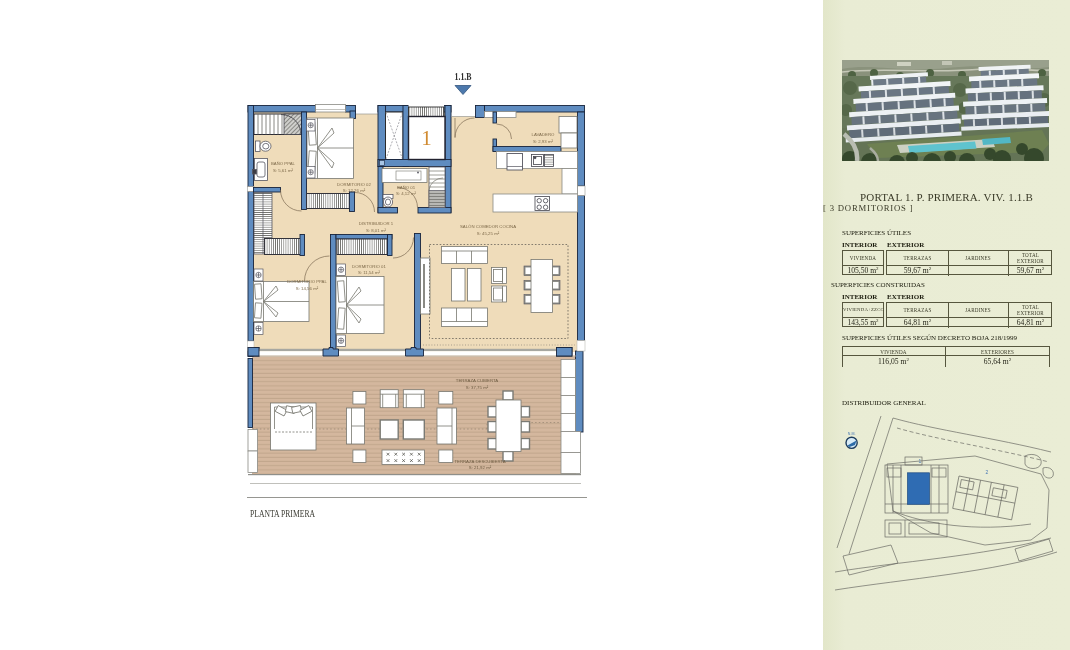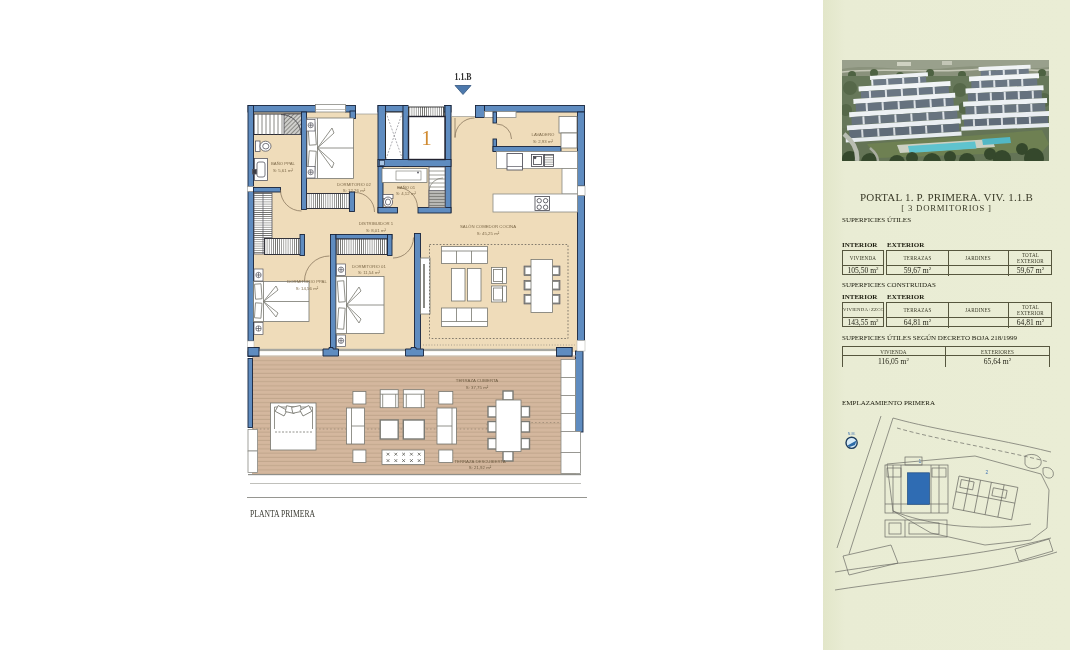--- a/index.html
+++ b/index.html
@@ -3,21 +3,21 @@
 <meta charset="utf-8">
 <style>
   html,body{margin:0;padding:0;background:#ffffff;}
   .page{position:relative;width:1070px;height:650px;overflow:hidden;background:#ffffff;
         font-family:"Liberation Serif", serif;}
   .plan{position:absolute;left:0;top:0;}
   .sidebar{position:absolute;left:823px;top:0;width:247px;height:650px;
            background:linear-gradient(90deg,#e2e6c9 0px,#e9ecd4 22px,#eaedd5 100%);}
   .sb-abs{position:absolute;}
   .title1{left:0;top:191px;width:247px;text-align:center;font-size:11px;color:#3a3a28;letter-spacing:0.2px;}
-  .title2{left:0;top:203px;width:247px;text-align:center;font-size:8.7px;color:#3a3a28;letter-spacing:0.8px;}
+  .title2{left:0;top:203px;width:247px;text-align:left;font-size:8.7px;color:#3a3a28;letter-spacing:0.8px;}
   .shead{font-size:7px;font-weight:normal;color:#202012;letter-spacing:0px;}
   .slab{font-size:7px;font-weight:bold;color:#202012;letter-spacing:0px;}
   .tbox{position:absolute;border:1px solid #56563e;box-sizing:border-box;}
   .thdr{position:absolute;width:100%;text-align:center;font-size:5.1px;color:#3a3a28;letter-spacing:0.2px;}
   .tval{position:absolute;width:100%;text-align:center;font-size:7.6px;color:#26261a;}
   .sup{font-size:5px;vertical-align:3px;}
   .vline{position:absolute;background:#56563e;width:1px;}
   .hline{position:absolute;background:#56563e;height:1px;}
 </style>
 </head>
@@ -691,21 +691,21 @@
     </g>
 
     <path d="M2,74 C12,82 16,92 15,101" fill="none" stroke="#b9bdb2" stroke-width="4.5"></path>
     <path d="M28,88 C34,93 36,97 36,101" fill="none" stroke="#a8ac9f" stroke-width="2.5"></path>
     </svg>
 
   <div class="sb-abs title1">PORTAL 1. P. PRIMERA. VIV. 1.1.B</div>
 
   <div class="sb-abs title2">[ 3 DORMITORIOS ]</div>
 
-  <div class="sb-abs shead" style="left:19px;top:216px">SUPERFICIES ÚTILES</div>
+  <div class="sb-abs shead" style="left:19px;top:229px">SUPERFICIES ÚTILES</div>
 
   <div class="sb-abs slab" style="left:19px;top:241px">INTERIOR</div>
 
   <div class="sb-abs slab" style="left:64px;top:241px">EXTERIOR</div>
 
   <div class="tbox" style="left:19px;top:250px;width:42px;height:25px">
     <div class="thdr" style="top:4px">VIVIENDA</div>
     <div class="hline" style="left:0;right:0;top:14px"></div>
     <div class="tval" style="top:15px">105,50 m<span class="sup">2</span></div>
   </div>
@@ -714,21 +714,21 @@
     <div class="thdr" style="left:0;width:61px;top:4px">TERRAZAS</div>
     <div class="thdr" style="left:61px;width:60px;top:4px">JARDINES</div>
     <div class="thdr" style="left:121px;width:45px;top:1px">TOTAL<br>EXTERIOR</div>
     <div class="vline" style="left:61px;top:0;height:25px"></div>
     <div class="vline" style="left:121px;top:0;height:25px"></div>
     <div class="hline" style="left:0;right:0;top:14px"></div>
     <div class="tval" style="left:0;width:61px;top:15px">59,67 m<span class="sup">2</span></div>
     <div class="tval" style="left:121px;width:45px;top:15px">59,67 m<span class="sup">2</span></div>
   </div>
 
-  <div class="sb-abs shead" style="left:19px;top:281px">SUPERFICIES CONSTRUIDAS</div>
+  <div class="sb-abs shead" style="left:8px;top:281px">SUPERFICIES CONSTRUIDAS</div>
 
   <div class="sb-abs slab" style="left:19px;top:293px">INTERIOR</div>
 
   <div class="sb-abs slab" style="left:64px;top:293px">EXTERIOR</div>
 
   <div class="tbox" style="left:19px;top:302px;width:42px;height:25px">
     <div class="thdr" style="top:4px;font-size:4.8px">VIVIENDA+ZZCC</div>
     <div class="hline" style="left:0;right:0;top:14px"></div>
     <div class="tval" style="top:15px">143,55 m<span class="sup">2</span></div>
   </div>
@@ -750,21 +750,21 @@
     <div class="vline" style="left:0;top:0;height:20px"></div>
     <div class="vline" style="left:103px;top:0;height:20px"></div>
     <div class="vline" style="right:0;top:0;height:20px"></div>
     <div class="hline" style="left:0;right:0;top:8px"></div>
     <div class="thdr" style="left:0;width:103px;top:1.5px">VIVIENDA</div>
     <div class="thdr" style="left:103px;width:105px;top:1.5px">EXTERIORES</div>
     <div class="tval" style="left:0;width:103px;top:9.5px">116,05 m<span class="sup">2</span></div>
     <div class="tval" style="left:103px;width:105px;top:9.5px">65,64 m<span class="sup">2</span></div>
   </div>
 
-  <div class="sb-abs shead" style="left:19px;top:399px">EMPLAZAMIENTO PRIMERA</div>
+  <div class="sb-abs shead" style="left:19px;top:399px">DISTRIBUIDOR GENERAL</div>
 
   <svg class="sb-abs" style="left:12px;top:412px" width="232" height="200" viewBox="0 0 232 200" xmlns="http://www.w3.org/2000/svg">
 
     <g>
       <circle cx="16.6" cy="30.8" r="5.6" fill="#d9ecf7" stroke="#1d3c5e" stroke-width="1.4"></circle>
       <polygon points="12.5,33.5 21.5,28.5 20,33 14.5,35" fill="#2d6ca8"></polygon>
       <text x="16.6" y="23" font-size="3.6" fill="#4a7ab5" text-anchor="middle" font-family="Liberation Sans,sans-serif">N.M.</text>
     </g>
 
     <g fill="none" stroke="#6a6a64" stroke-width="0.7">

